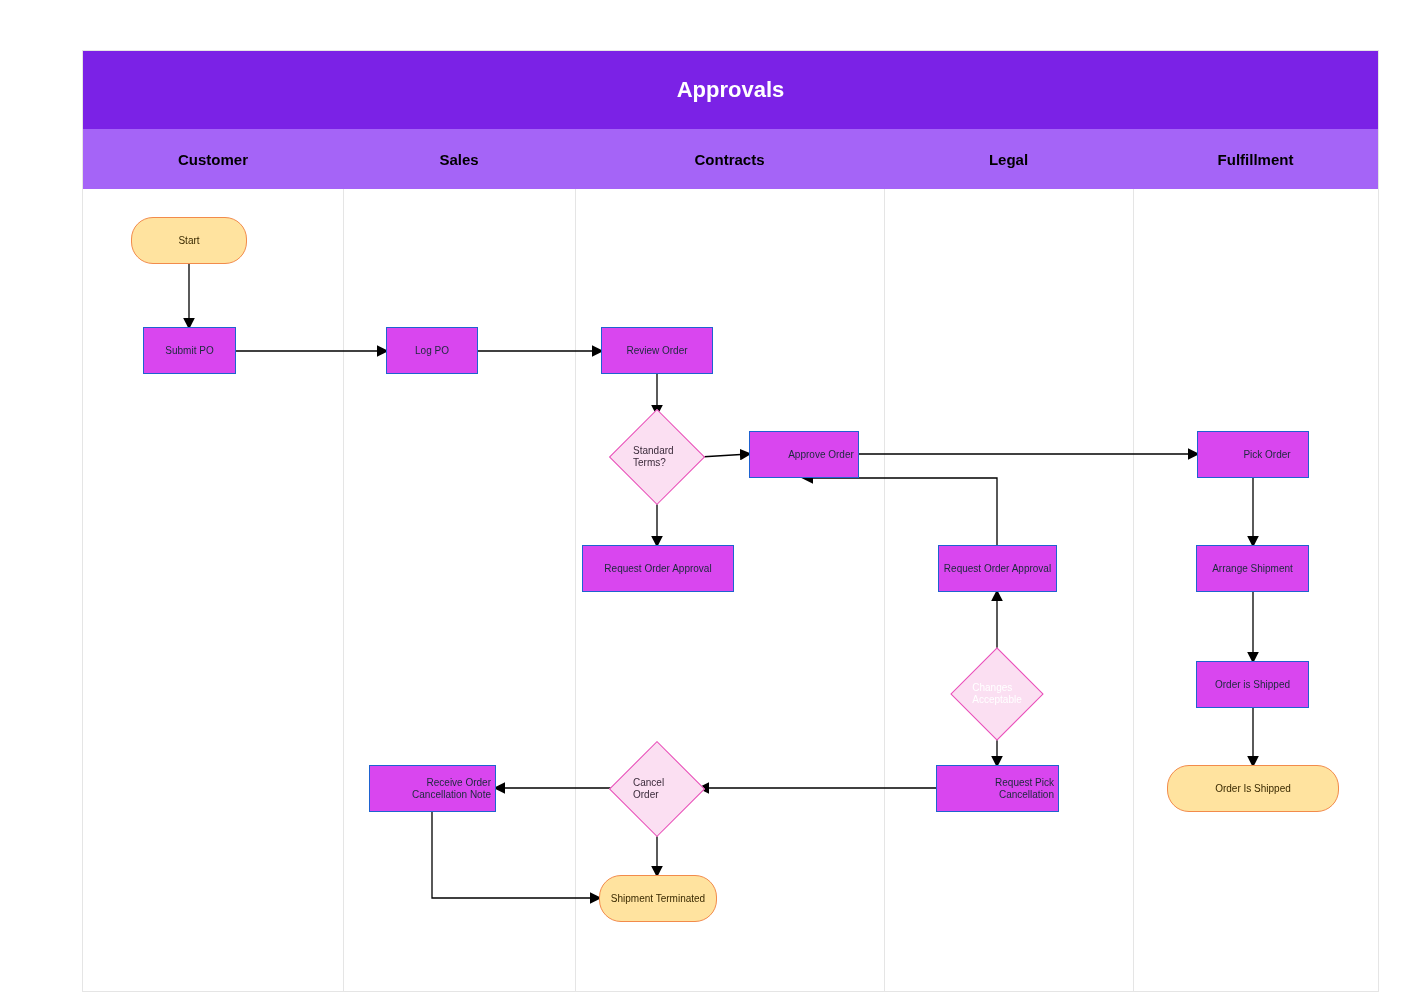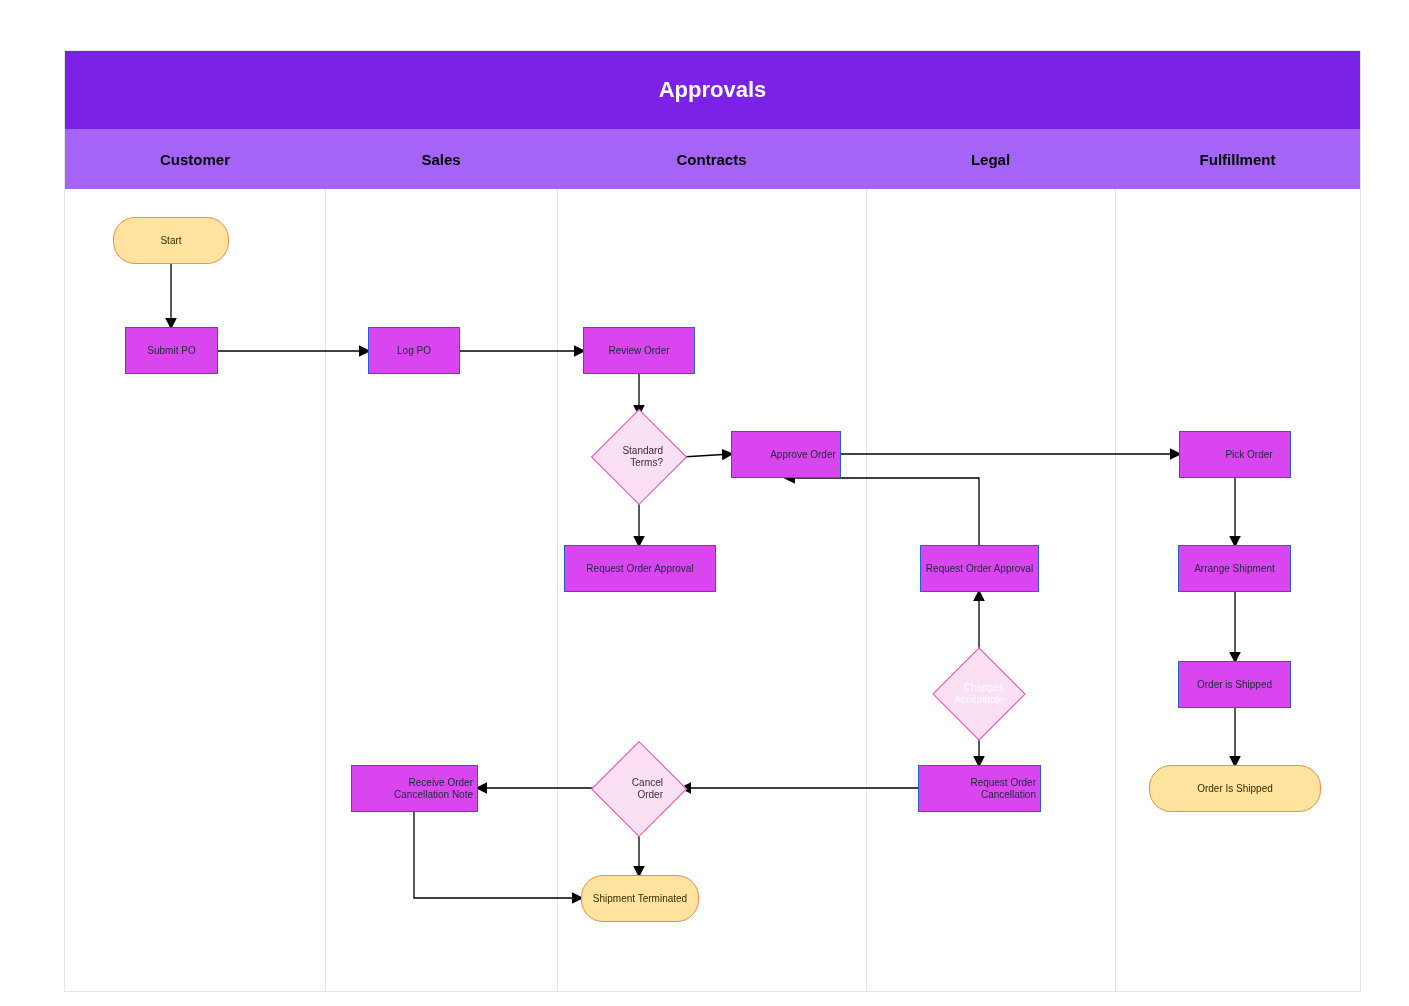--- a/index.html
+++ b/index.html
@@ -5,21 +5,21 @@
   html, body {
     margin: 0;
     padding: 0;
     background: #fff;
     font-family: Arial, Helvetica, sans-serif;
   }
   .diagram-container {
     position: relative;
     width: 1295px;
     height: 940px;
-    margin: 50px 64px;
+    margin: 50px 82px;
     border: 1px solid #e5e5e5;
     background: #fff;
   }
   .title-bar {
     position: absolute;
     left: 0; top: 0; right: 0;
     height: 78px;
     background: #7b22e6;
     color: #fff;
     font-size: 22px;
@@ -84,21 +84,21 @@
     border: 1.5px solid #e94bb8;
   }
   .decision-shape.white-label + .decision-label {
     color: #fff;
   }
   .decision-label {
     position: relative;
     z-index: 1;
     font-size: 10px;
     color: #3a2a3a;
-    text-align: right;
+    text-align: left;
     line-height: 1.2;
     padding: 0 6px;
   }
   svg.arrows {
     position: absolute;
     inset: 0;
     width: 100%;
     height: 100%;
     pointer-events: none;
   }
@@ -156,21 +156,21 @@
         <div class="decision-shape"></div>
         <div class="decision-label">Standard Terms?</div>
       </div>
       <div class="node process" style="left: 666px; top: 380px; width: 110px; height: 47px; padding-left: 38px;">Approve Order</div>
       <div class="node process" style="left: 499px; top: 494px; width: 152px; height: 47px;">Request Order Approval</div>
       <div class="node process" style="left: 855px; top: 494px; width: 119px; height: 47px;">Request Order Approval</div>
       <div class="node decision-wrap" style="left: 881px; top: 610px; width: 66px; height: 66px;">
         <div class="decision-shape white-label"></div>
         <div class="decision-label">Changes Acceptable</div>
       </div>
-      <div class="node process" style="left: 853px; top: 714px; width: 123px; height: 47px;">Request Order Cancellation</div>
+      <div class="node process" style="left: 853px; top: 714px; width: 123px; height: 47px;">Request Pick Cancellation</div>
       <div class="node decision-wrap" style="left: 540px; top: 704px; width: 68px; height: 68px;">
         <div class="decision-shape"></div>
         <div class="decision-label">Cancel Order</div>
       </div>
       <div class="node process" style="left: 286px; top: 714px; width: 127px; height: 47px;">Receive Order Cancellation Note</div>
       <div class="node terminator" style="left: 516px; top: 824px; width: 118px; height: 47px;">Shipment Terminated</div>
       <div class="node process" style="left: 1114px; top: 380px; width: 112px; height: 47px; padding-left: 32px;">Pick Order</div>
       <div class="node process" style="left: 1113px; top: 494px; width: 113px; height: 47px;">Arrange Shipment</div>
       <div class="node process" style="left: 1113px; top: 610px; width: 113px; height: 47px;">Order is Shipped</div>
       <div class="node terminator" style="left: 1084px; top: 714px; width: 172px; height: 47px;">Order Is Shipped</div>

